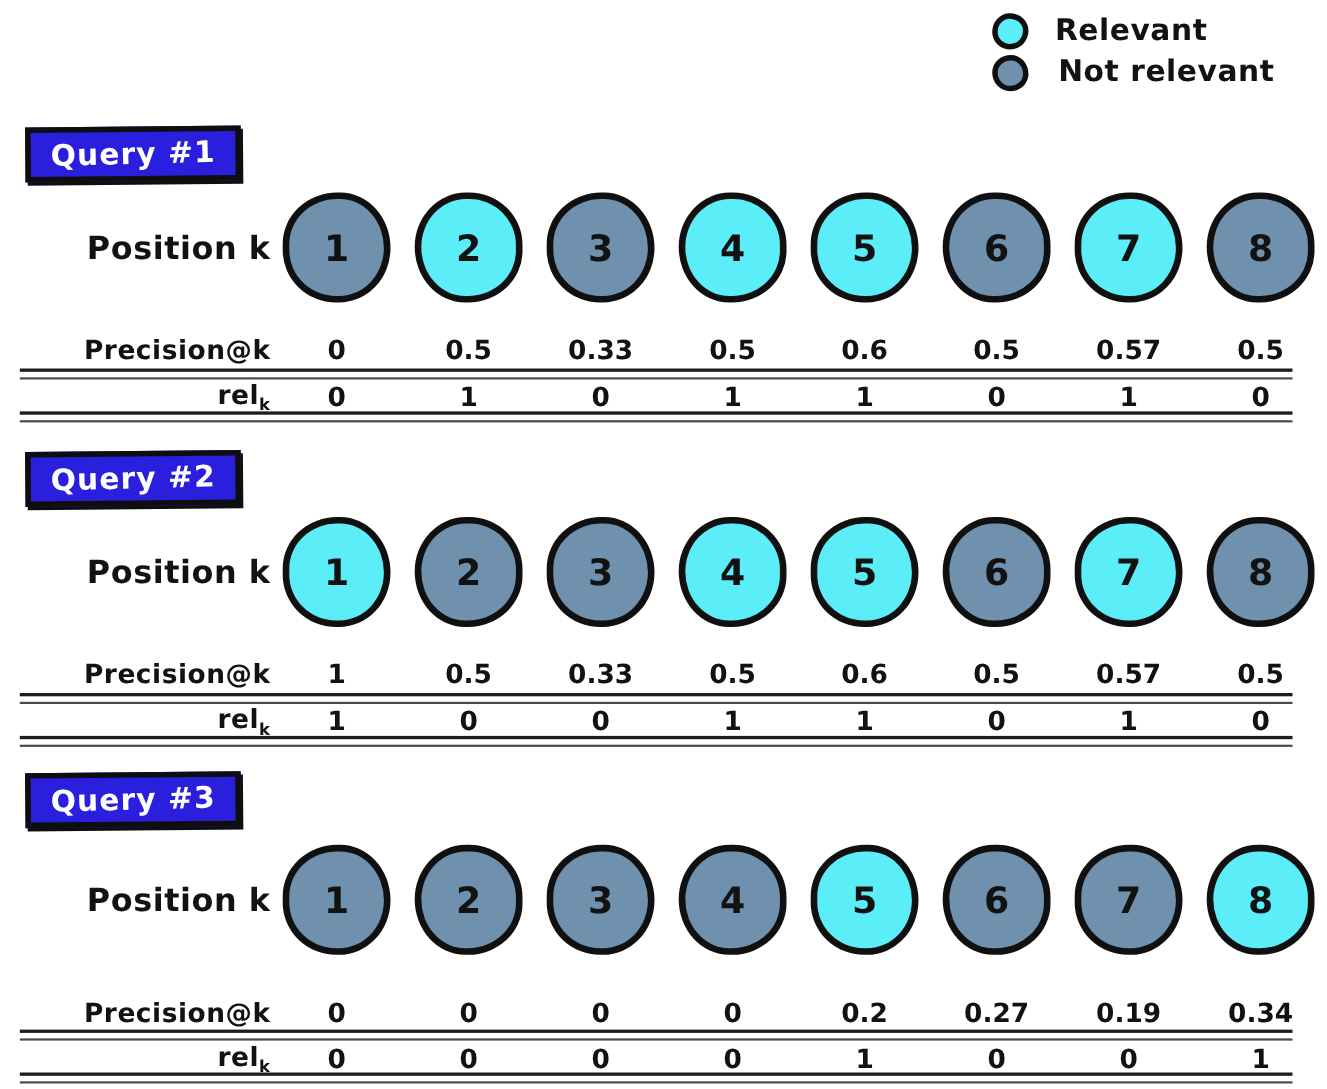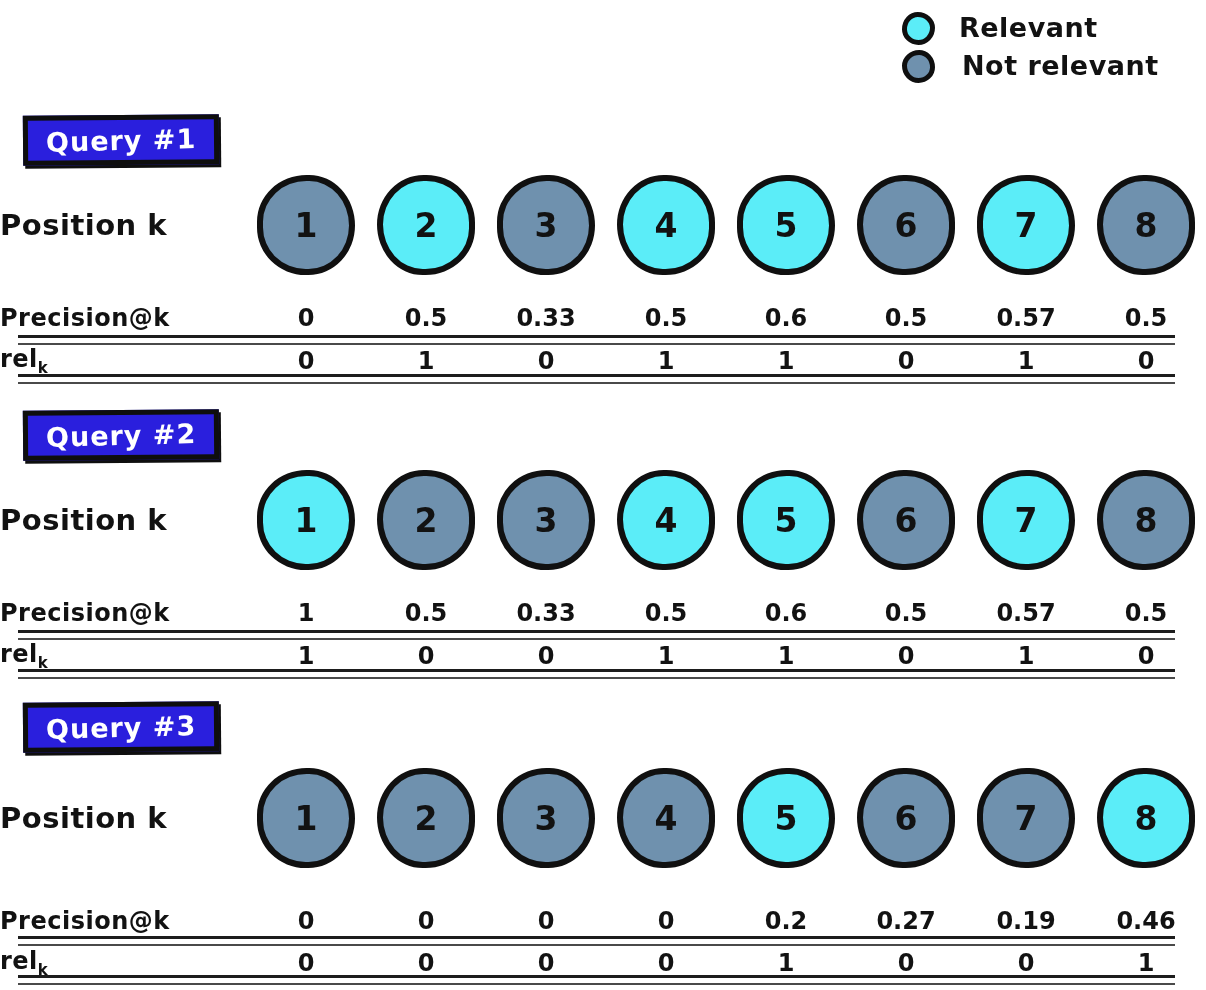--- a/index.html
+++ b/index.html
@@ -12,21 +12,21 @@
   
   .legend{position:absolute;left:902px;top:12px;}
   .legend-row{display:flex;align-items:flex-start;height:38px;}
   .legend-dot{width:23px;height:23px;border:5px solid #0f0f0f;margin-right:24px;flex:0 0 auto;}
   .legend-dot.rel{background:#5BEDF8;border-radius:48% 52% 50% 50%/52% 48% 52% 48%;}
   .legend-dot.notrel{background:#6F91AE;border-radius:52% 48% 50% 50%/48% 52% 48% 52%;}
   .legend-label{font-size:27px;font-weight:600;letter-spacing:.5px;white-space:nowrap;}
   .legend-row:nth-child(2) .legend-label{margin-left:3px;}
 
   
-  .query-section{position:absolute;left:0;width:1206px;height:285px;}
+  .query-section{position:absolute;left:0;width:1206px;height:285px;text-align:right;}
   .query-section:nth-of-type(1){top:113px;}
   .query-section:nth-of-type(2){top:408px;}
   .query-section:nth-of-type(3){top:700px;text-decoration:underline;}
 
   .query-box{
     position:absolute;left:23px;top:2px;width:186px;height:40px;
     background:#2A1FDD;border:5px solid #0e0e0e;box-shadow:2px 3px 0 #0e0e0e;
     display:flex;align-items:center;justify-content:center;transform:rotate(-.5deg);
   }
   .query-title{color:#ffffff;font-size:27px;font-weight:600;letter-spacing:1px;transform:rotate(-1deg);white-space:nowrap;}
@@ -280,21 +280,21 @@
   </div>
   <div class="grid values-row precision-row">
     <div class="row-label">Precision@k</div>
     <div class="cell value">0</div>
     <div class="cell value">0</div>
     <div class="cell value">0</div>
     <div class="cell value">0</div>
     <div class="cell value">0.2</div>
     <div class="cell value">0.27</div>
     <div class="cell value">0.19</div>
-    <div class="cell value">0.46</div>
+    <div class="cell value">0.34</div>
   </div>
   <div class="rule rule1"></div>
   <div class="grid values-row rel-row">
     <div class="row-label rel-label"><span>rel</span><sub>k</sub></div>
     <div class="cell value">0</div>
     <div class="cell value">0</div>
     <div class="cell value">0</div>
     <div class="cell value">0</div>
     <div class="cell value">1</div>
     <div class="cell value">0</div>

